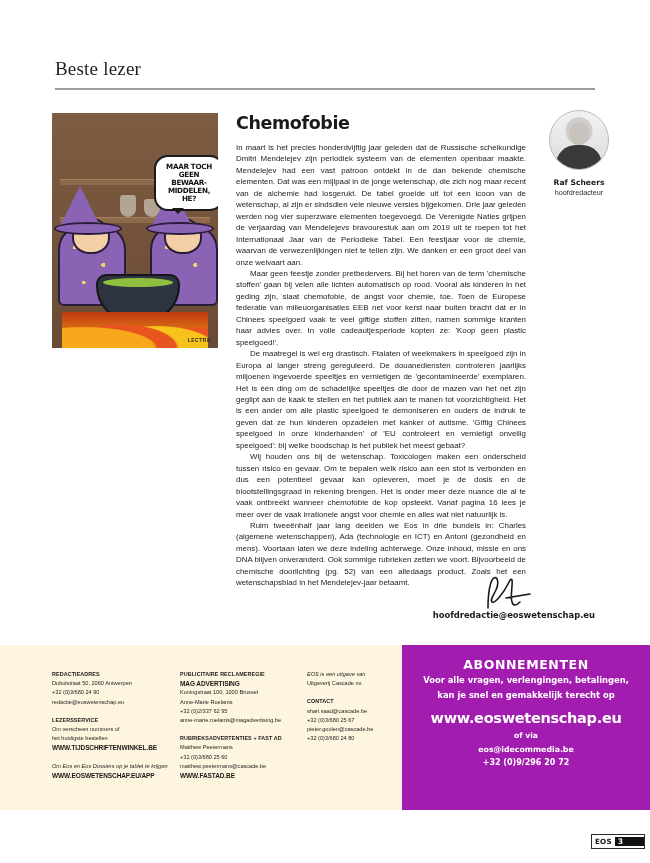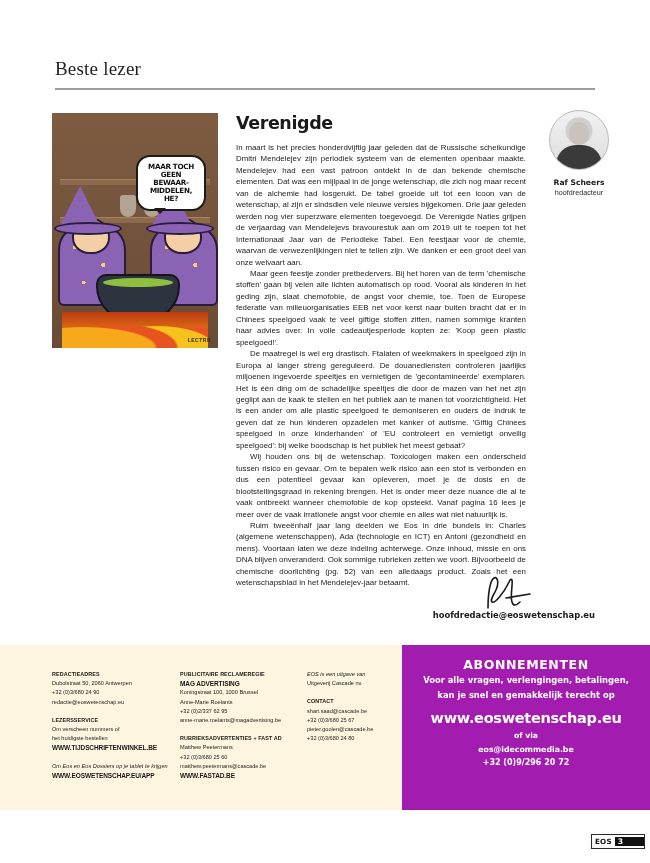--- a/index.html
+++ b/index.html
@@ -91,21 +91,21 @@
     font-size: 7.4px;
   }
   #bubble-left:after {
     content: "";
     position: absolute;
     left: 42px; bottom: -11px;
     border: 6px solid transparent;
     border-top-color: #1b1b1b;
   }
   #bubble-right {
-    left: 84px; top: 42px;
+    left: 102px; top: 42px;
     width: 58px;
     padding: 6px 4px;
     font-size: 7.2px;
   }
   #bubble-right:after {
     content: "";
     position: absolute;
     left: 16px; bottom: -11px;
     border: 6px solid transparent;
     border-top-color: #1b1b1b;
@@ -412,21 +412,21 @@
   </div>
 
   <div id="cauldron"></div>
   <div id="fire"></div>
 
   <div class="bubble" id="bubble-right">MAAR TOCH GEEN BEWAAR-MIDDELEN, HE?</div>
   <div id="cartoon-credit">LECTRR</div>
 </div>
 
 <div id="article">
-  <h1 id="article-title">Verenigde</h1>
+  <h1 id="article-title">Chemofobie</h1>
   <div id="article-body">
     <p>In maart is het precies honderdvijftig jaar geleden dat de Russische scheikundige Dmitri Mendelejev zijn periodiek systeem van de elementen openbaar maakte. Mendelejev had een vast patroon ontdekt in de dan bekende chemische elementen. Dat was een mijlpaal in de jonge wetenschap, die zich nog maar recent van de alchemie had losgerukt. De tabel groeide uit tot een icoon van de wetenschap, al zijn er sindsdien vele nieuwe versies bijgekomen. Drie jaar geleden werden nog vier superzware elementen toegevoegd. De Verenigde Naties grijpen de verjaardag van Mendelejevs bravourestuk aan om 2019 uit te roepen tot het Internationaal Jaar van de Periodieke Tabel. Een feestjaar voor de chemie, waarvan de verwezenlijkingen niet te tellen zijn. We danken er een groot deel van onze welvaart aan.</p>
     <p>Maar geen feestje zonder pretbedervers. Bij het horen van de term 'chemische stoffen' gaan bij velen alle lichten automatisch op rood. Vooral als kinderen in het geding zijn, slaat chemofobie, de angst voor chemie, toe. Toen de Europese federatie van milieuorganisaties EEB net voor kerst naar buiten bracht dat er in Chinees speelgoed vaak te veel giftige stoffen zitten, namen sommige kranten haar advies over. In volle cadeautjesperiode kopten ze: 'Koop geen plastic speelgoed!'.</p>
     <p>De maatregel is wel erg drastisch. Ftalaten of weekmakers in speelgoed zijn in Europa al langer streng gereguleerd. De douanediensten controleren jaarlijks miljoenen ingevoerde speeltjes en vernietigen de 'gecontamineerde' exemplaren. Het is één ding om de schadelijke speeltjes die door de mazen van het net zijn geglipt aan de kaak te stellen en het publiek aan te manen tot voorzichtigheid. Het is een ander om alle plastic speelgoed te demoniseren en ouders de indruk te geven dat ze hun kinderen opzadelen met kanker of autisme. 'Giftig Chinees speelgoed in onze kinderhanden' of 'EU controleert en vernietigt onveilig speelgoed': bij welke boodschap is het publiek het meest gebaat?</p>
     <p>Wij houden ons bij de wetenschap. Toxicologen maken een onderscheid tussen risico en gevaar. Om te bepalen welk risico aan een stof is verbonden en dus een potentieel gevaar kan opleveren, moet je de dosis en de blootstellingsgraad in rekening brengen. Het is onder meer deze nuance die al te vaak ontbreekt wanneer chemofobie de kop opsteekt. Vanaf pagina 16 lees je meer over de vaak irrationele angst voor chemie en alles wat niet natuurlijk is.</p>
     <p>Ruim tweeënhalf jaar lang deelden we Eos in drie bundels in: Charles (algemene wetenschappen), Ada (technologie en ICT) en Antoni (gezondheid en mens). Voortaan laten we deze indeling achterwege. Onze inhoud, missie en ons DNA blijven onveranderd. Ook sommige rubrieken zetten we voort. Bijvoorbeeld de chemische doorlichting (pg. 52) van een alledaags product. Zoals het een wetenschapsblad in het Mendelejev-jaar betaamt.</p>
   </div>
 </div>
 
 <svg id="signature" viewBox="0 0 70 40">

